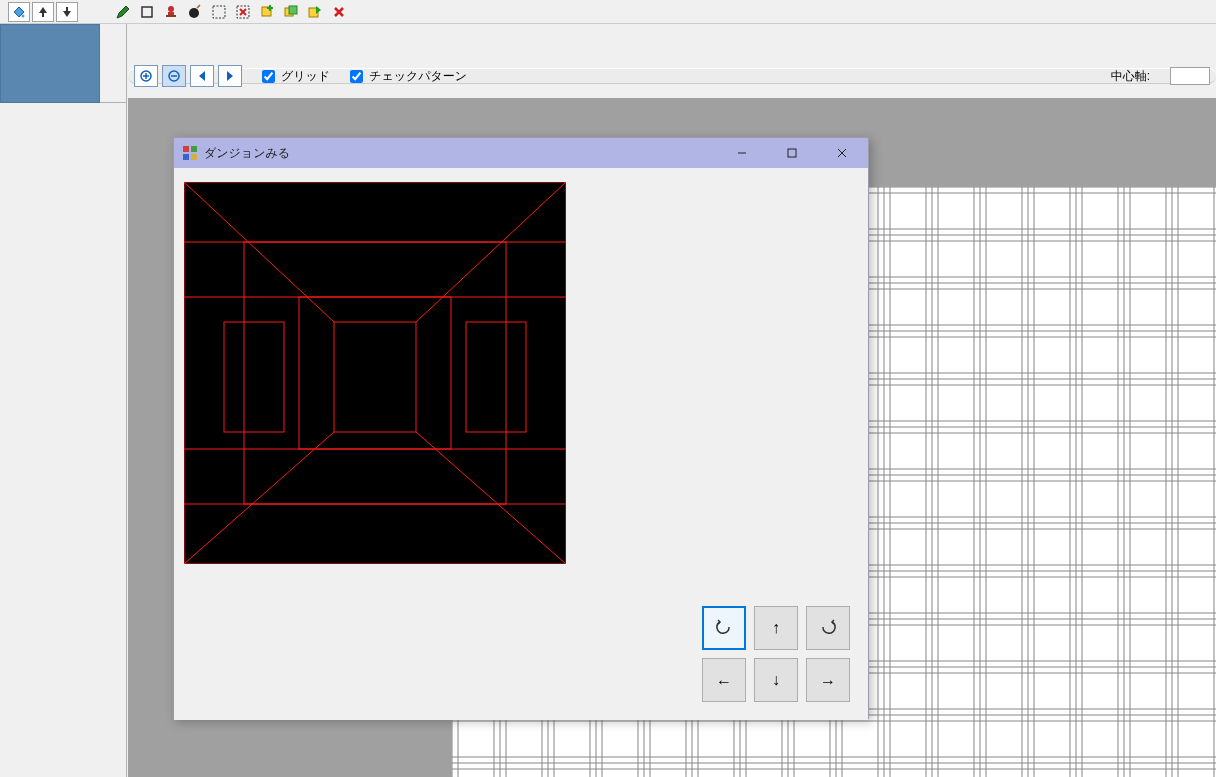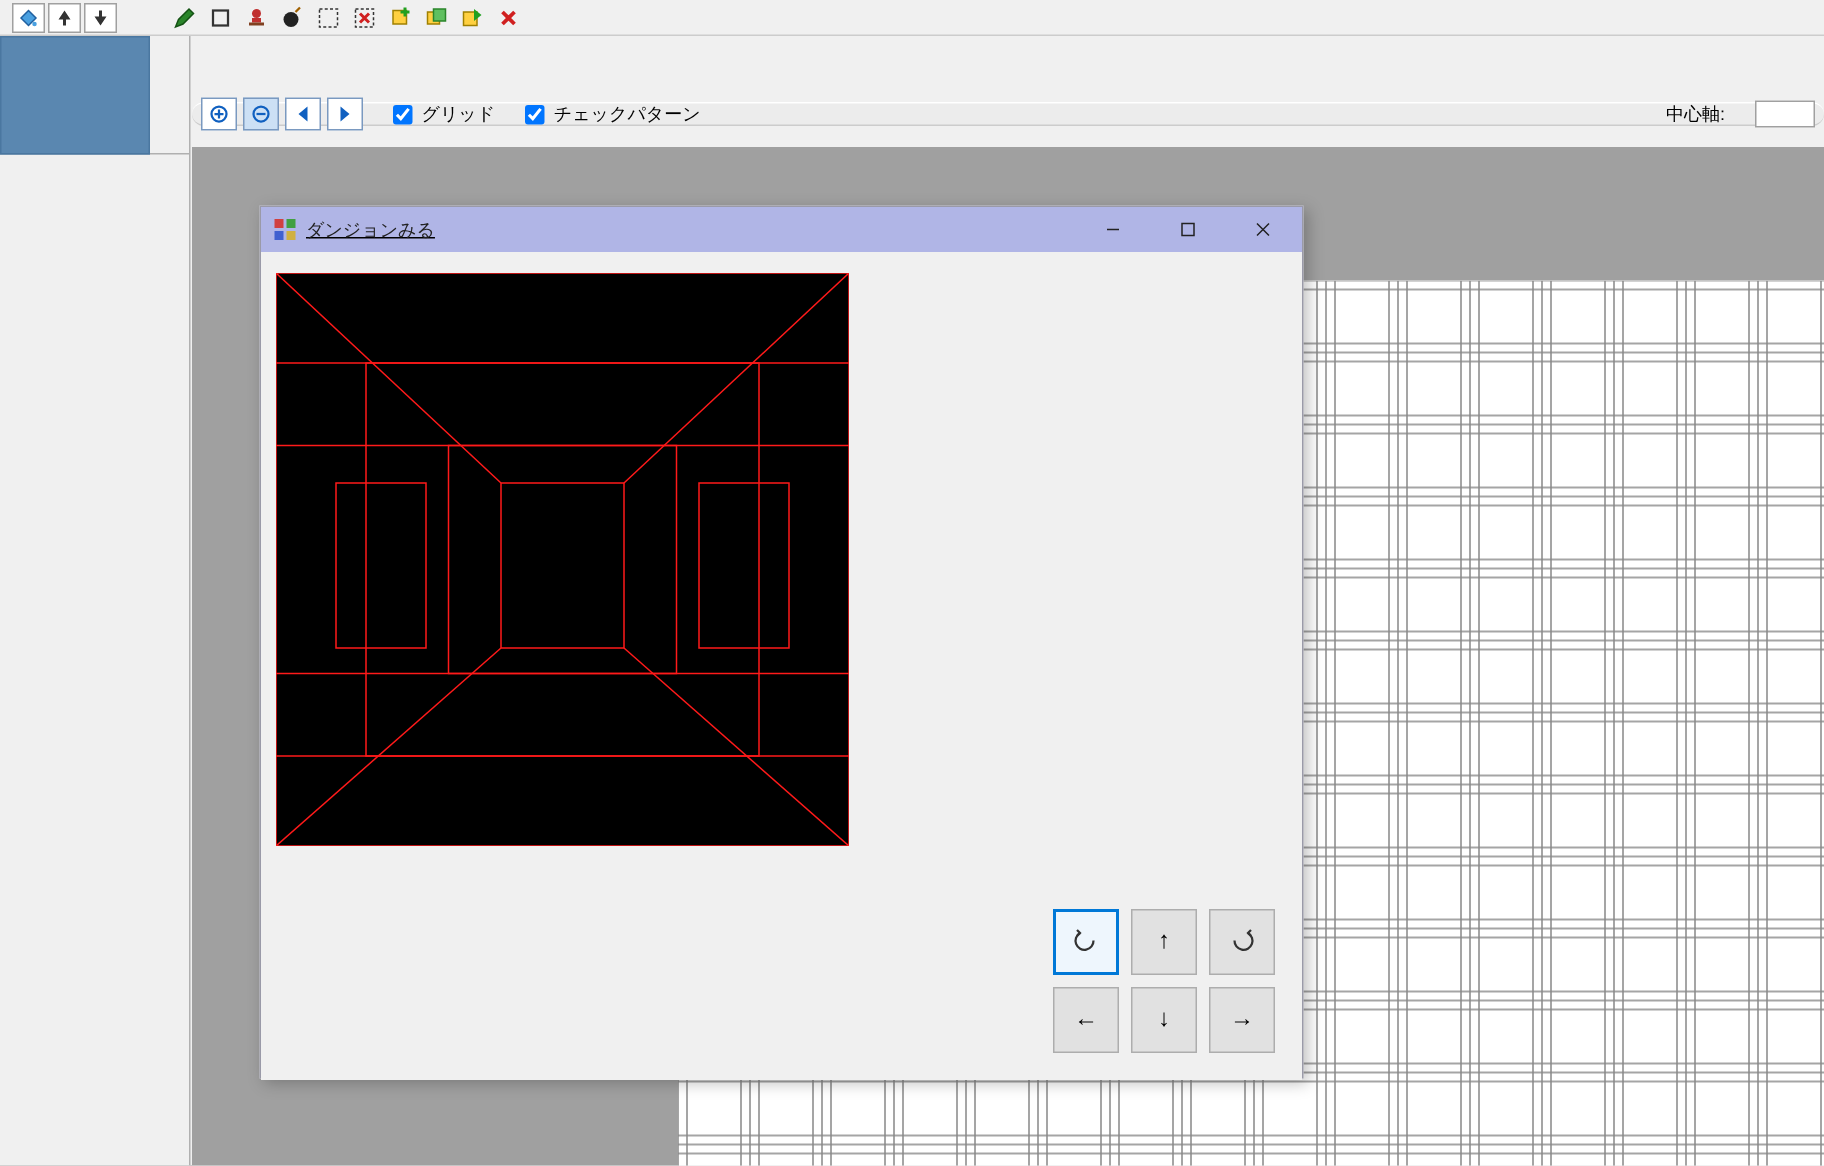--- a/index.html
+++ b/index.html
@@ -122,21 +122,20 @@
   .canvas-grid svg { width:100%; height:100%; }
 
   
   .dialog {
     position:absolute;
     left:173px; top:137px;
     width:696px; height:582px;
     background:#f0f0f0;
     border:1px solid #9a9aa8;
     box-shadow: 3px 3px 10px rgba(0,0,0,0.25);
-    text-decoration: underline;
   }
   .dialog .titlebar {
     height:30px;
     background:#b0b5e6;
     display:flex; align-items:center;
     padding:0 4px 0 8px;
     gap:6px;
   }
   .dialog .titlebar .app-icon {
     width:16px; height:16px;

